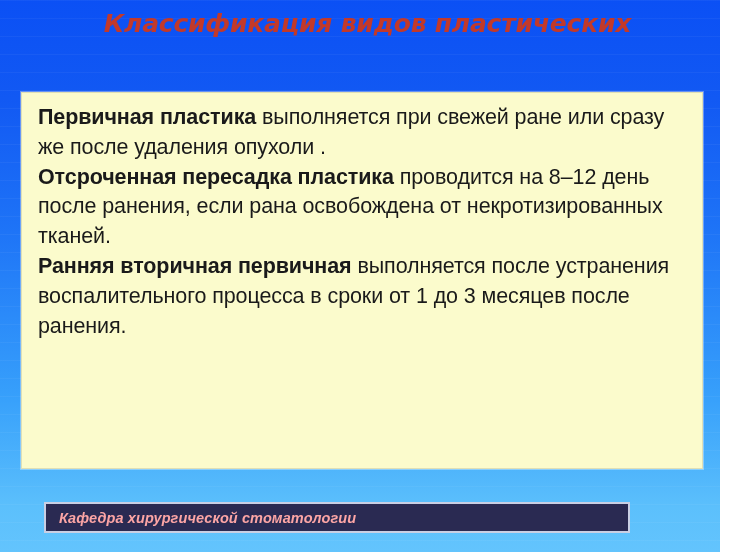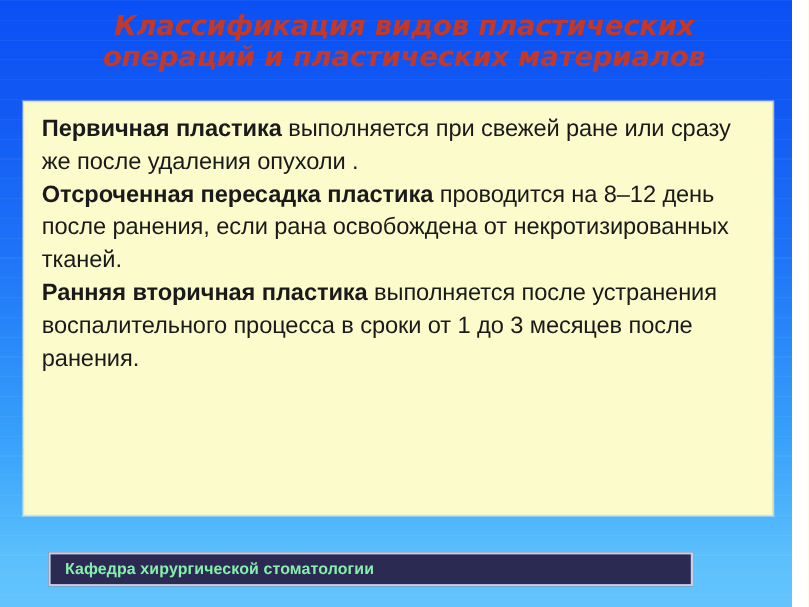--- a/index.html
+++ b/index.html
@@ -87,42 +87,42 @@
     border: 2px solid #c9cfe4;
     box-sizing: border-box;
     display: flex;
     align-items: center;
   }
   #footer-label {
     padding-left: 13px;
     font-family: "Liberation Sans", sans-serif;
     font-size: 14.5px;
     font-weight: bold;
-    color: #86efac;
+    color: #fca5a5;
     letter-spacing: 0.1px;
+    font-style: italic;
   }
 </style>
 </head>
 <body>
 
 <div id="slide">
 
   <div id="title-block">
     <span class="title-line">Классификация видов пластических</span>
-    <span class="title-line">операций и пластических материалов</span>
   </div>
 
   <div id="content-card">
     <div id="body-text">
 
       <p><b>Первичная пластика</b><span> выполняется при свежей ране или сразу же после удаления опухоли .</span></p>
 
       <p><b>Отсроченная пересадка пластика</b><span> проводится на 8–12 день после ранения, если рана освобождена от некротизированных тканей.</span></p>
 
-      <p><b>Ранняя вторичная пластика</b><span> выполняется после устранения воспалительного процесса в сроки от 1 до 3 месяцев после ранения.</span></p>
+      <p><b>Ранняя вторичная первичная</b><span> выполняется после устранения воспалительного процесса в сроки от 1 до 3 месяцев после ранения.</span></p>
 
 
     </div>
   </div>
 
   <div id="footer-bar">
     <span id="footer-label">Кафедра хирургической стоматологии</span>
   </div>
 
 </div>

